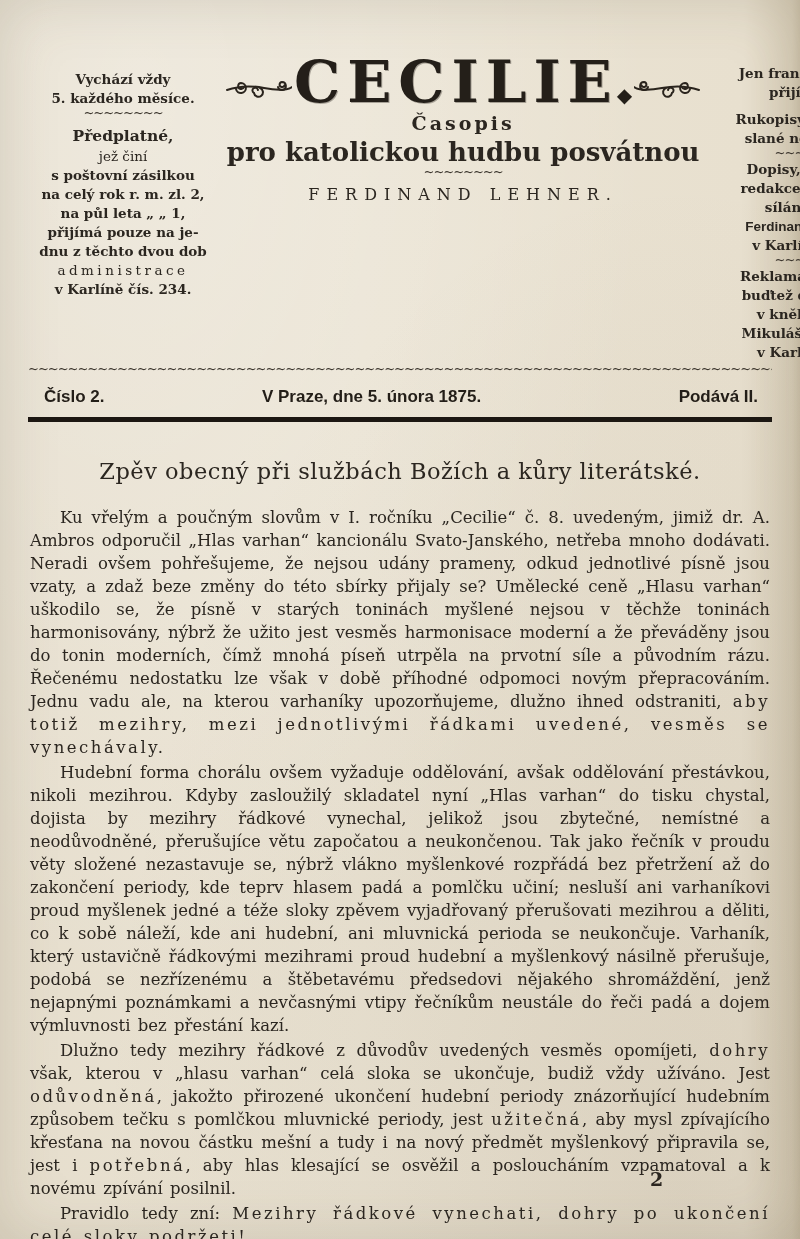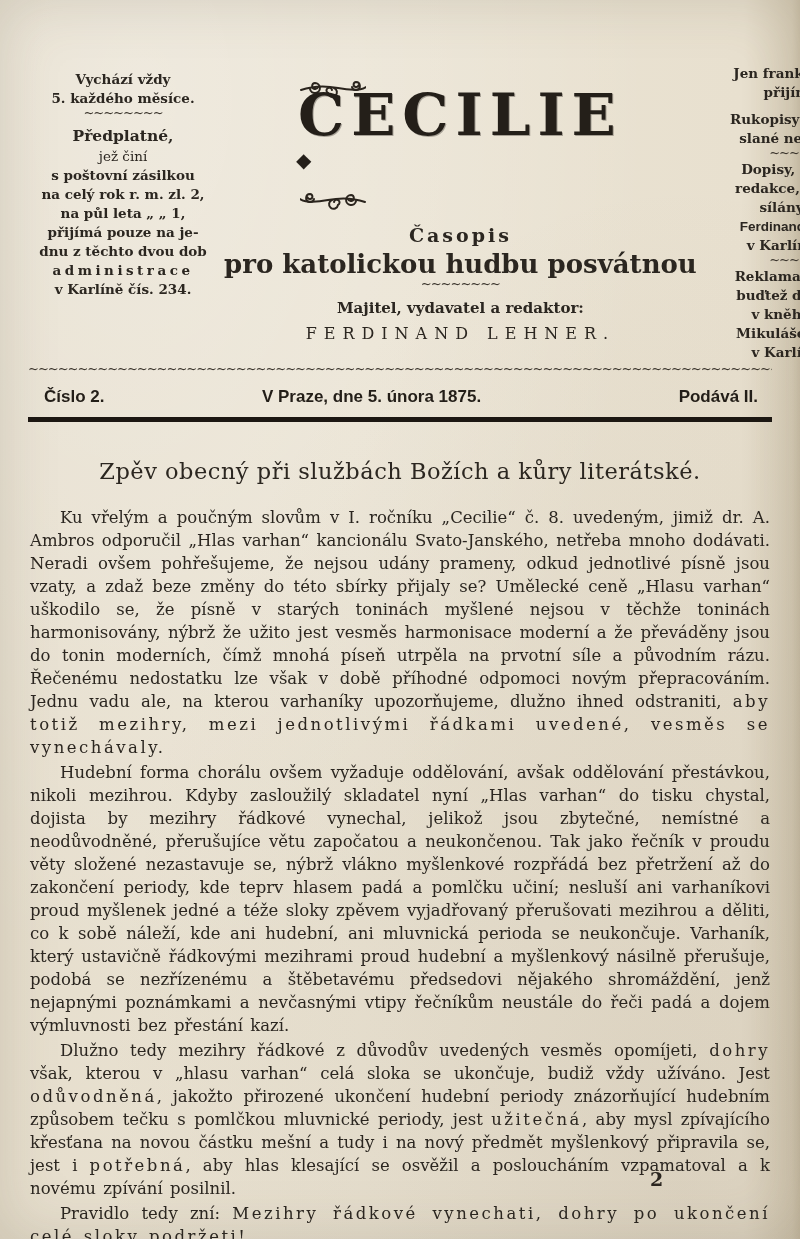--- a/index.html
+++ b/index.html
@@ -20,32 +20,32 @@
   }
   
   .masthead{display:grid;grid-template-columns:190px 1fr 212px;column-gap:6px;min-height:238px;}
   .col{font-size:13.5px;line-height:19px;text-align:center;}
   .col.left{padding-top:14px;}
   .col.right{padding-top:8px;}
   .mline{white-space:nowrap;}
   .mline.n{font-weight:normal;}
   .mline.b{font-weight:bold;}
   .mline.lg{font-weight:bold;font-size:15.5px;padding:6px 0 2px 0;}
-  .mline.spread{font-weight:bold;letter-spacing:3.5px;}
+  .mline.spread{font-weight:normal;letter-spacing:3.5px;}
   .mline.heavy{font-family:"Liberation Sans",sans-serif;font-weight:bold;font-size:13.5px;}
   .gap{height:8px;}
   
   .wavy{overflow:hidden;white-space:nowrap;color:#3a342c;text-align:center;}
   .wavy-sm{height:12px;line-height:9px;font-size:13px;letter-spacing:-1px;}
   .wavy-sm::after{content:"~~~~~~~~";}
   .wavy-full{height:13px;line-height:9px;font-size:13px;letter-spacing:-1px;margin-top:2px;}
   .wavy-full::after{content:"~~~~~~~~~~~~~~~~~~~~~~~~~~~~~~~~~~~~~~~~~~~~~~~~~~~~~~~~~~~~~~~~~~~~~~~~~~~~~~~~~~~~~~~~~~~~~~~~~~~~~~~~~~~~~~~~~~~~~~~~~~~~~~~~~~~~~~~~";}
   
   .col.center{display:flex;flex-direction:column;align-items:center;}
-  .title-row{display:flex;align-items:flex-start;justify-content:center;margin-top:2px;flex-direction:column;}
+  .title-row{display:flex;align-items:center;justify-content:center;margin-top:2px;}
   .title{
     margin:0;font-size:58px;font-weight:bold;letter-spacing:7px;
     font-family:"DejaVu Serif",serif;color:#241f19;
     text-shadow:1px 1px 0 rgba(36,31,25,0.35);
   }
   .diamond{font-size:20px;margin:26px 0 0 -2px;color:#241f19;}
   .flourish{flex:0 0 auto;margin:10px 2px 0 2px;}
   .flourish.flip{transform:scaleX(-1);}
   .subtitle{font-weight:bold;font-size:19px;letter-spacing:3px;margin-top:8px;text-align:right;}
   .tagline{font-weight:bold;font-size:26px;margin-top:10px;white-space:nowrap;}
@@ -108,21 +108,20 @@
             <path d="M1 22 Q 18 16 38 20 T 66 19"></path>
             <path d="M10 21 a5 5 0 1 0 5 -6 a3 3 0 1 0 3 4"></path>
             <path d="M34 20 a4.5 4.5 0 1 1 -6 5 a2.8 2.8 0 1 1 4 -3"></path>
             <path d="M52 19 a4 4 0 1 0 4 -5 a2.5 2.5 0 1 0 2.5 3.2"></path>
           </g>
         </svg>
       </div>
       <div class="subtitle">Časopis</div>
       <div class="tagline">pro katolickou hudbu posvátnou</div>
       <div class="wavy wavy-sm"></div>
-      <div class="publisher-label">Majitel, vydavatel a redaktor:</div>
       <div class="publisher-name">Ferdinand Lehner.</div>
     </div>
 
     <div class="col right">
         <div class="mline b">Jen frankované listy</div>
         <div class="mline b">přijímají se.</div>
         <div class="gap"></div>
         <div class="mline b">Rukopisy redakci za-</div>
         <div class="mline b">slané nevracejí se.</div>
         <div class="wavy wavy-sm"></div>

